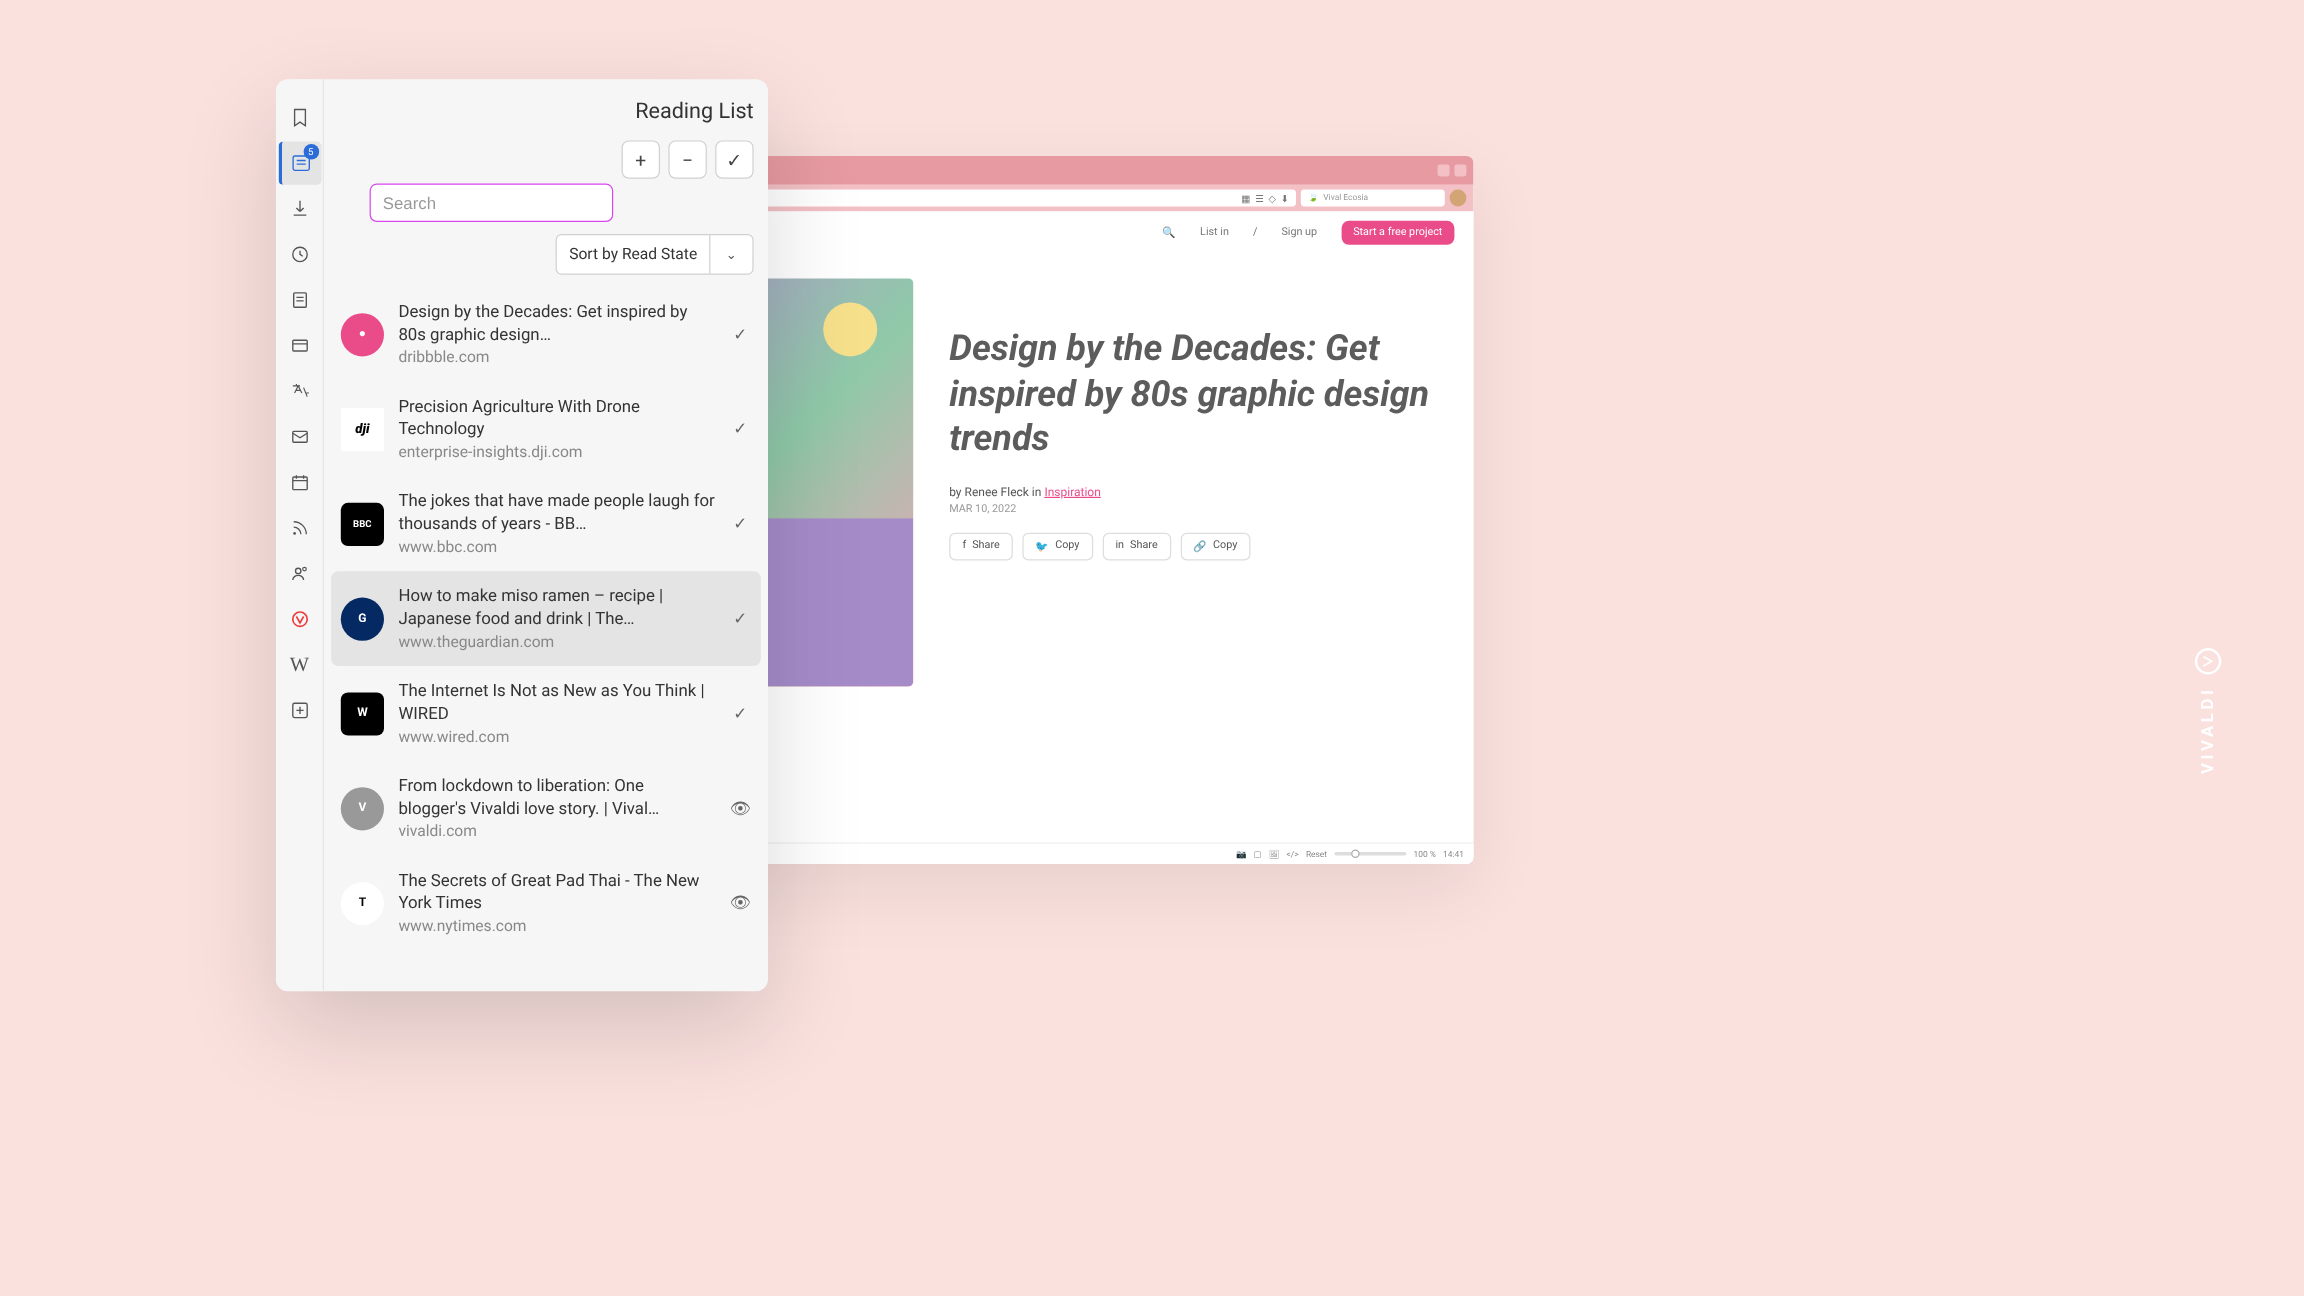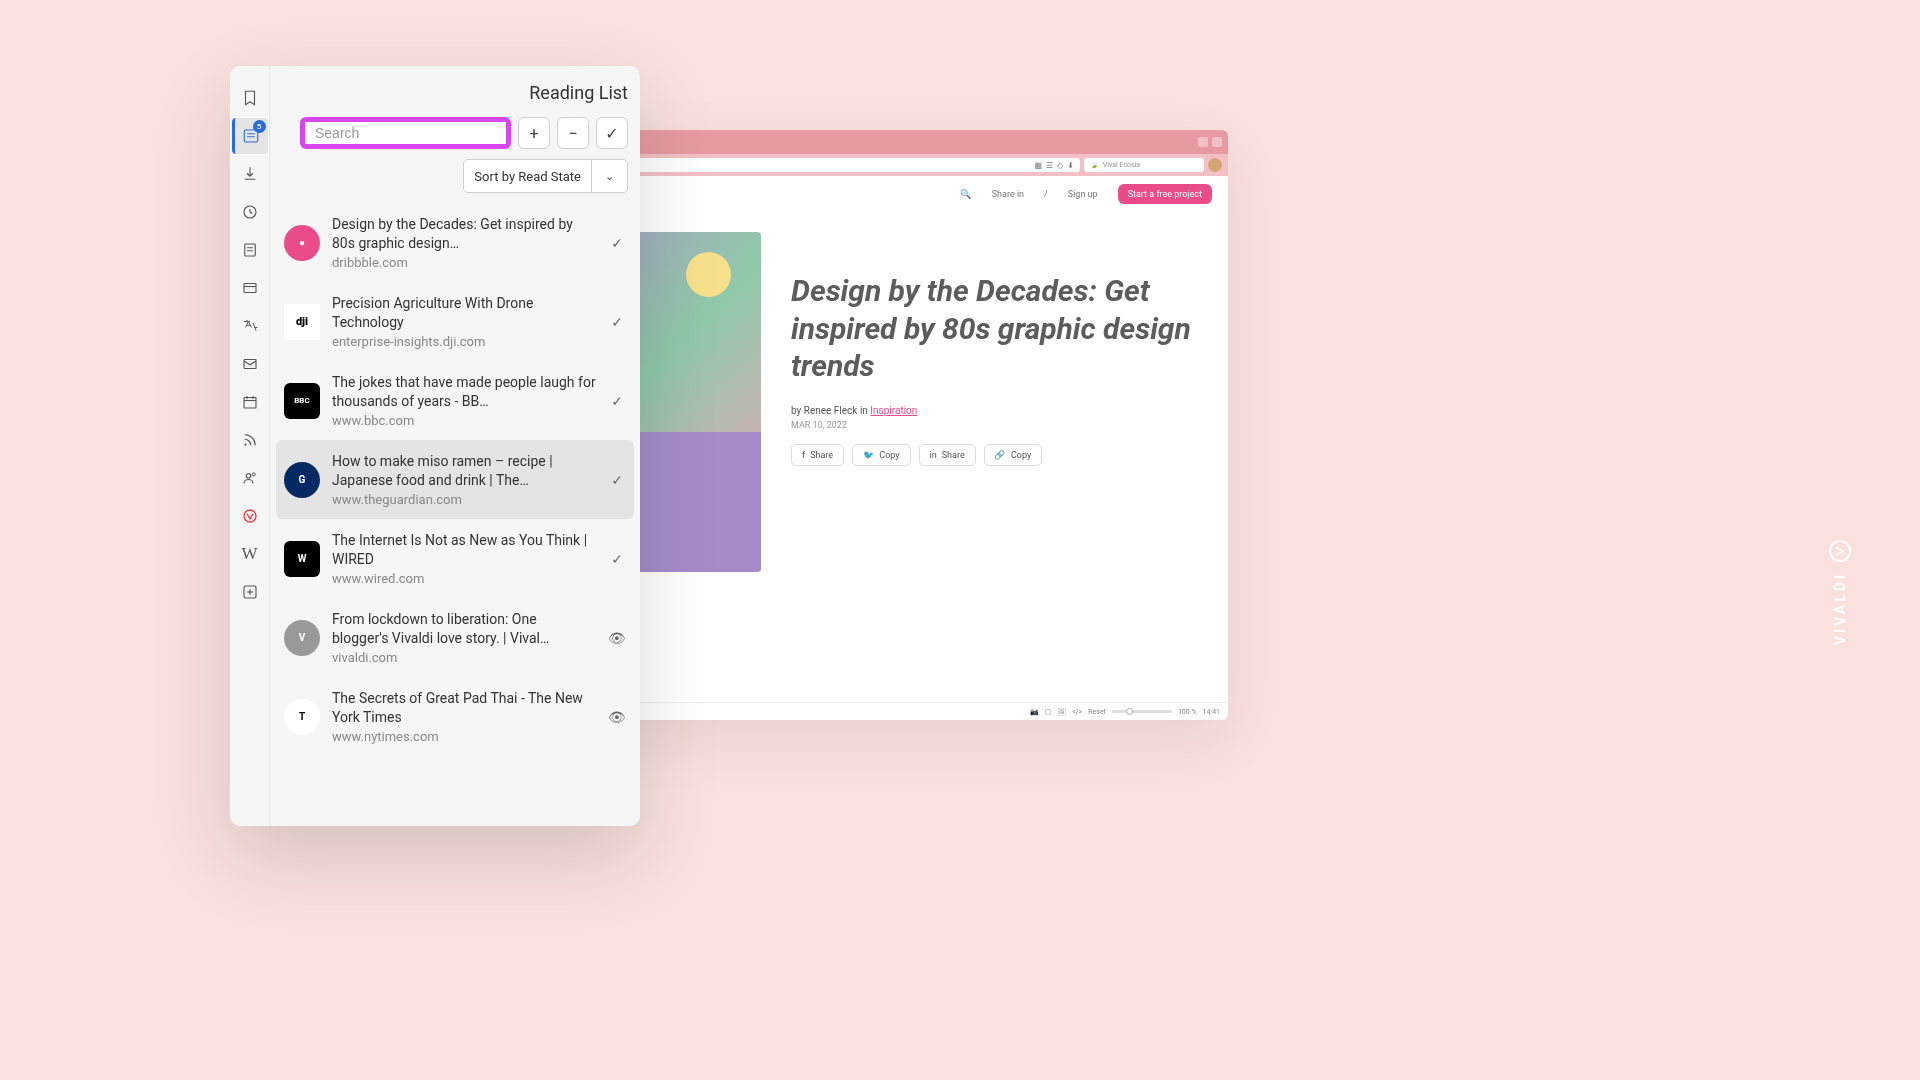--- a/index.html
+++ b/index.html
@@ -188,26 +188,27 @@
   color:#333;
   margin-bottom: 14px;
   padding-left: 2px;
 }
 .panel-controls {
   display:flex; gap:7px; margin-bottom: 10px;
 }
 .search-input {
   flex:1;
   height:32px;
-  border:5px solid #d946ef;
+  border:1px solid #d946ef;
   border-radius:6px;
   padding: 0 10px;
   font-size: 14px;
   color:#333;
   background:#fff;
+  margin-top:36px;
 }
 .search-input::placeholder { color:#999; }
 .ctrl-btn {
   width:32px; height:32px;
   border:1px solid #d0d0d0;
   border-radius:6px;
   display:flex; align-items:center; justify-content:center;
   font-size:16px; color:#444;
   background:#fff;
   cursor:pointer;
@@ -241,21 +242,21 @@
 }
 .list-item.selected { background:#e4e4e4; border-radius:6px; margin:0 6px; padding:12px 8px; }
 .favicon {
   width:36px; height:36px; border-radius:50%;
   background:#ddd;
   display:flex; align-items:center; justify-content:center;
   font-size:10px; font-weight:700; color:#fff;
   flex-shrink:0;
 }
 .fav-dribbble { background:#ea4c89; }
-.fav-dji { background:#fff; color:#000; border-radius:0; font-weight:900; font-size:11px;}
+.fav-dji { background:#fff; color:#000; border-radius:0; font-style:italic; font-weight:900; font-size:11px;}
 .fav-bbc { background:#000; color:#fff; border-radius:6px; font-size:8px; font-weight:700; }
 .fav-guardian { background:#052962; color:#fff; }
 .fav-wired { background:#000; color:#fff; border-radius:6px; }
 .fav-vivaldi { background:#999; color:#fff; }
 .fav-nyt { background:#fff; color:#000; }
 .item-text { flex:1; min-width:0; }
 .item-title {
   font-size:14px; color:#333; line-height:1.36;
   max-height:38px; overflow:hidden;
 }
@@ -310,21 +311,21 @@
       <span>🍃</span>
       <span>Vival Ecosia</span>
     </div>
     <div class="avatar"></div>
   </div>
   <div class="content-header">
     <span>Marketplace</span>
     <span>Hire Designers</span>
     <div class="spacer"></div>
     <span>🔍</span>
-    <span class="signin">Share in</span>
+    <span class="signin">List in</span>
     <span class="signin">/</span>
     <span class="signin">Sign up</span>
     <div class="cta-btn">Start a free project</div>
   </div>
 
   <div class="article-area">
     <div class="article-illustration">
       <div class="illus-shape moon"></div>
       <div class="illus-shape floor"></div>
       <div class="illus-shape stack"></div>

